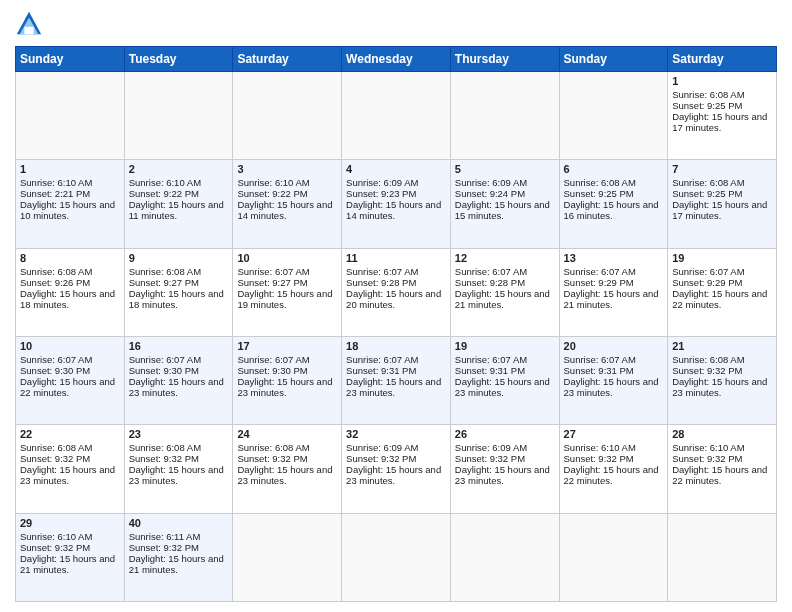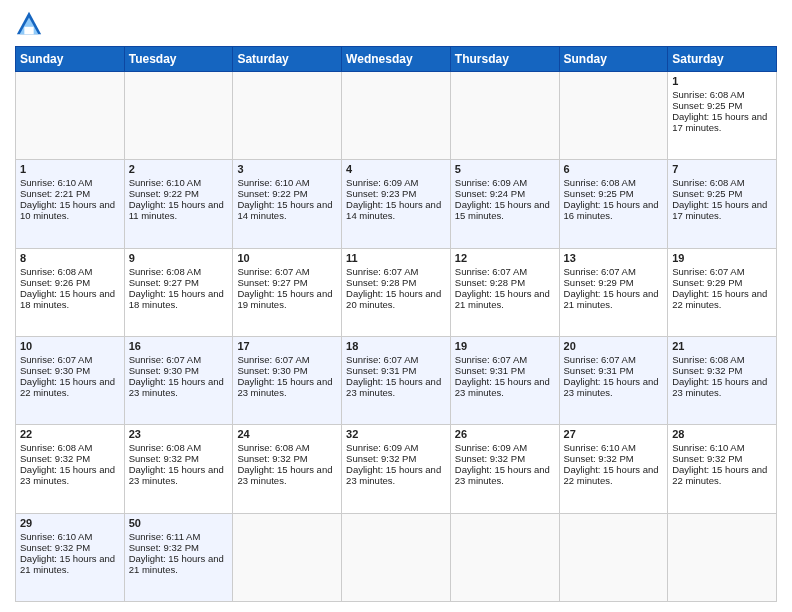--- a/index.html
+++ b/index.html
@@ -313,21 +313,21 @@
           </td>
         </tr>
         <tr>
           <td>
             <span class="day-num">29</span>
             <div>Sunrise: 6:10 AM</div>
             <div>Sunset: 9:32 PM</div>
             <div>Daylight: 15 hours and 21 minutes.</div>
           </td>
           <td>
-            <span class="day-num">50</span>
+            <span class="day-num">40</span>
             <div>Sunrise: 6:11 AM</div>
             <div>Sunset: 9:32 PM</div>
             <div>Daylight: 15 hours and 21 minutes.</div>
           </td>
           <td class="empty"></td>
           <td class="empty"></td>
           <td class="empty"></td>
           <td class="empty"></td>
           <td class="empty"></td>
         </tr>

